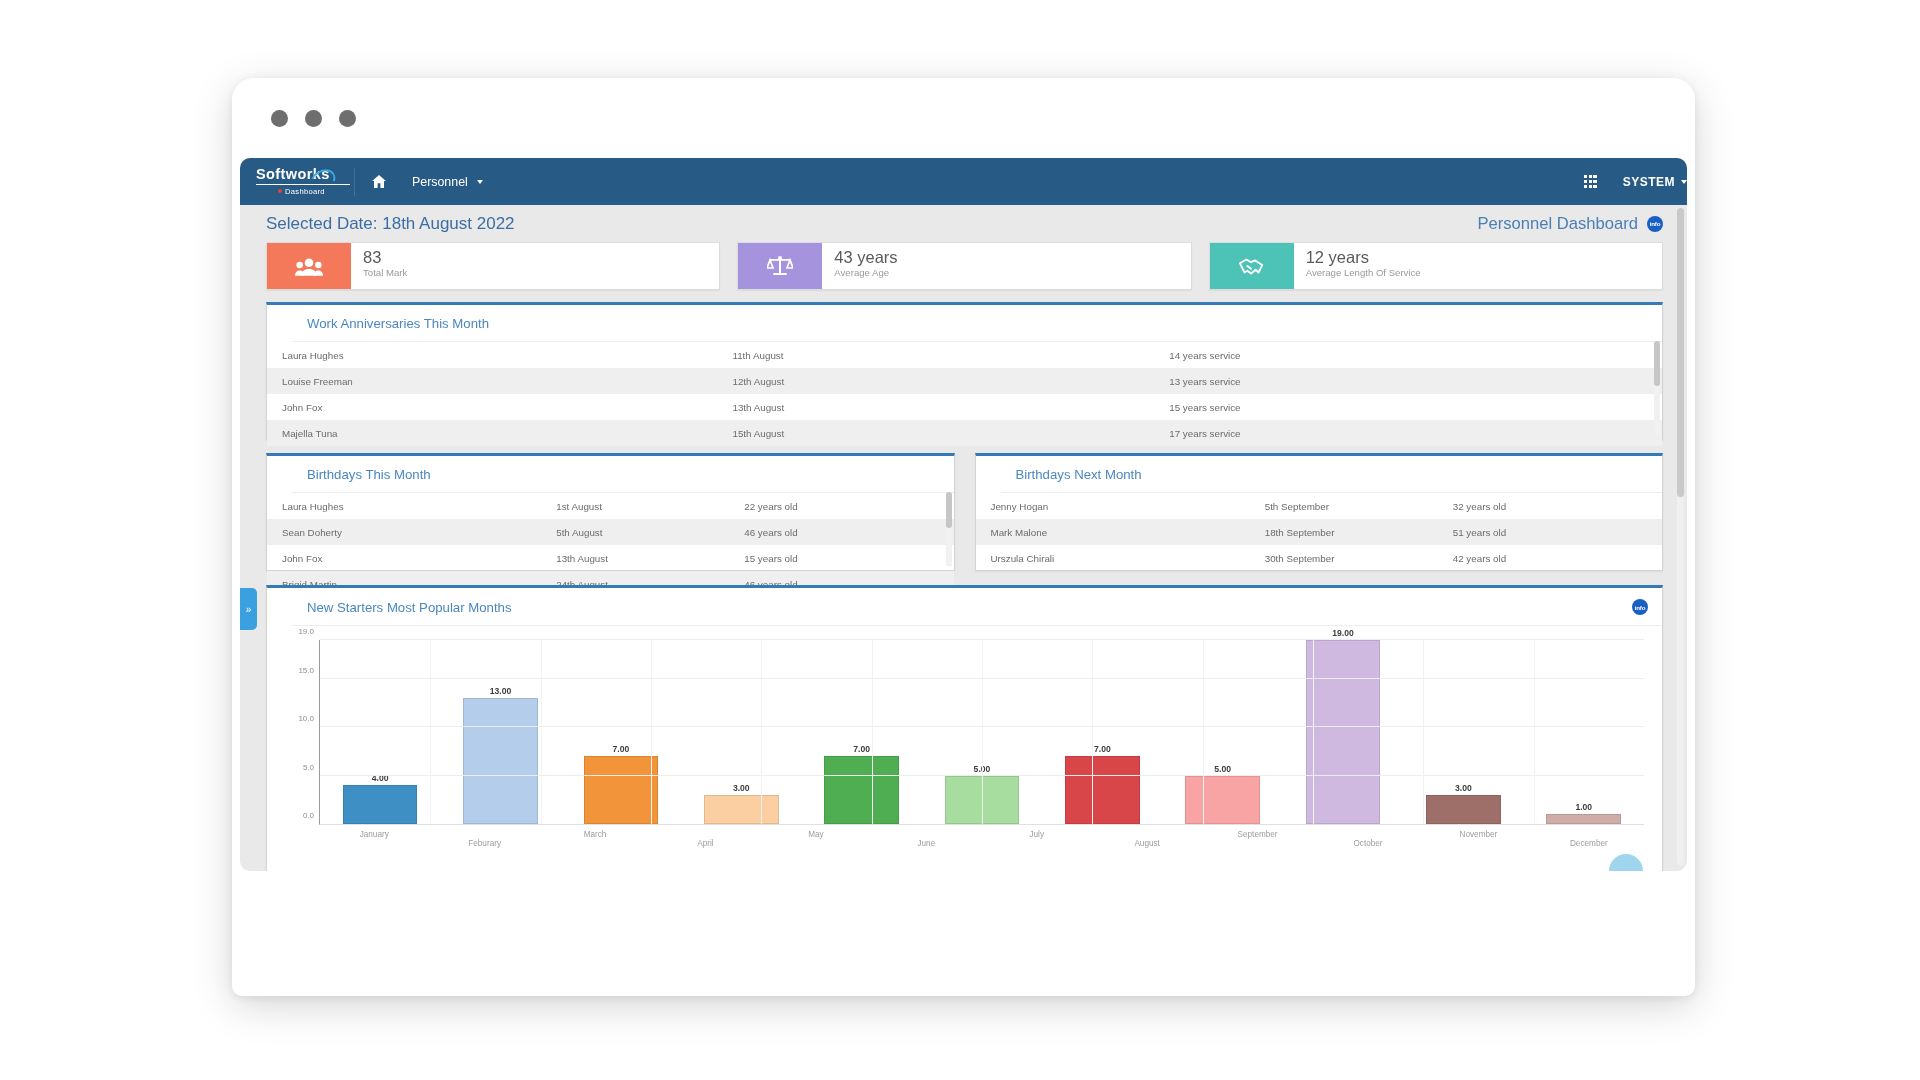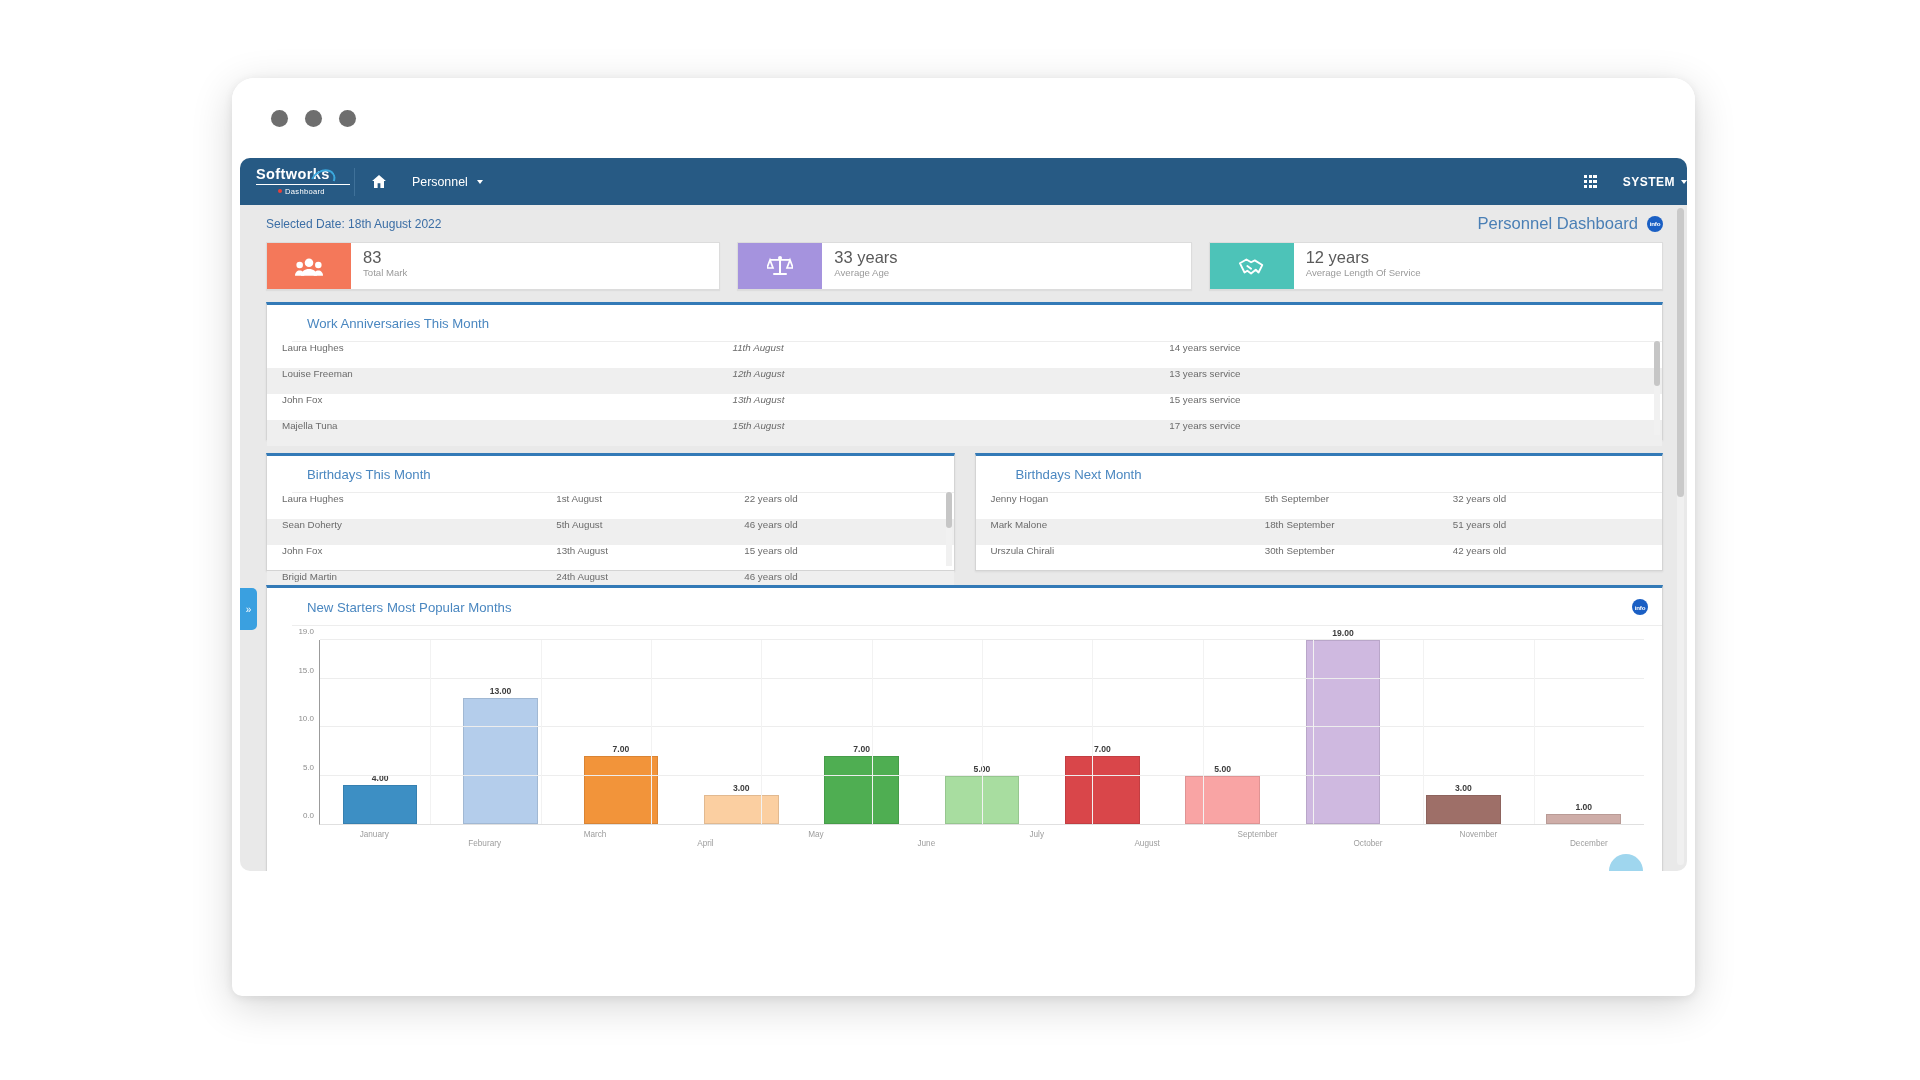--- a/index.html
+++ b/index.html
@@ -112,21 +112,21 @@
   }
 
   
   .subheader {
     height: 37px;
     background: #e9e9e9;
     display: flex; align-items: center;
     padding: 0 24px 0 26px;
     position: relative;
   }
-  .selected-date { color: #3b6ea5; font-size: 12px; }
+  .selected-date { color: #3b6ea5; font-size: 17px; }
   .dash-title-wrap {
     margin-left: auto; display: flex; align-items: center; gap: 9px;
   }
   .dash-title { color: #4a7fb5; font-size: 16.6px; }
   .info-badge {
     width: 16px; height: 16px; border-radius: 50%;
     background: #1a5fc4; color: #ffffff;
     font-size: 6.2px; font-weight: bold;
     display: flex; align-items: center; justify-content: center;
     cursor: pointer; letter-spacing: -0.2px;
@@ -173,35 +173,35 @@
     padding: 11px 14px 10px 15px;
     display: flex; align-items: center;
     border-bottom: 1px solid #ededed;
     margin-left: 25px;
   }
   .panel-title { color: #4a87c0; font-size: 13.2px; }
   .panel-head .info-badge { margin-left: auto; }
   .panel-body { padding: 0; }
 
   .data-row {
-    display: flex; 
+    display: flex; align-items: center;
     height: 23.5px;
     font-size: 9.8px; color: #6b6b6b;
     padding: 0 15px;
   }
   .data-row.alt { background: #efefef; }
   .cell-name { width: 38%; }
   .cell-mid  { width: 31%; }
   .cell-end  { width: 31%; }
 
   
   .anniv-panel { height: 138px; margin-bottom: 13px; }
   .anniv-panel .data-row { height: 26px; }
   .anniv-panel .cell-name { width: 33%; }
-  .anniv-panel .cell-mid  { width: 32%; font-style: italic; }
+  .anniv-panel .cell-mid  { width: 32%; }
 
   
   .bday-row { display: flex; gap: 20px; margin-bottom: 14px; }
   .bday-panel { flex: 1; height: 118px; }
   .bday-panel .data-row { height: 26px; }
   .bday-panel .cell-name { width: 38%; }
   .bday-panel .cell-mid  { width: 30%; margin-left: 36px; }
 
   
   .inner-scroll {
@@ -391,21 +391,21 @@
             <svg width="26" height="22" viewBox="0 0 26 22">
               <rect x="12" y="2" width="2" height="16" fill="#fff"></rect>
               <rect x="6" y="18" width="14" height="2" rx="1" fill="#fff"></rect>
               <rect x="3" y="4" width="20" height="1.8" fill="#fff"></rect>
               <path d="M3 5 L0 13 h6 z" fill="none" stroke="#fff" stroke-width="1.7"></path>
               <path d="M23 5 L20 13 h6 z" fill="none" stroke="#fff" stroke-width="1.7"></path>
               <circle cx="13" cy="3" r="2" fill="#fff"></circle>
             </svg>
           </div>
           <div class="kpi-text">
-            <div class="kpi-value">33 years</div>
+            <div class="kpi-value">43 years</div>
             <div class="kpi-label">Average Age</div>
           </div>
         </div>
 
         <div class="kpi-card">
           <div class="kpi-icon teal">
             <svg width="28" height="20" viewBox="0 0 30 20">
               <path d="M2 7 L9 3 l5 3 4-2 8 5 -4 8 -3-3 -5 4 -4-3 -3 2z" fill="none" stroke="#fff" stroke-width="2" stroke-linejoin="round"></path>
               <path d="M10 10 l4 3" stroke="#fff" stroke-width="2" stroke-linecap="round"></path>
             </svg>

